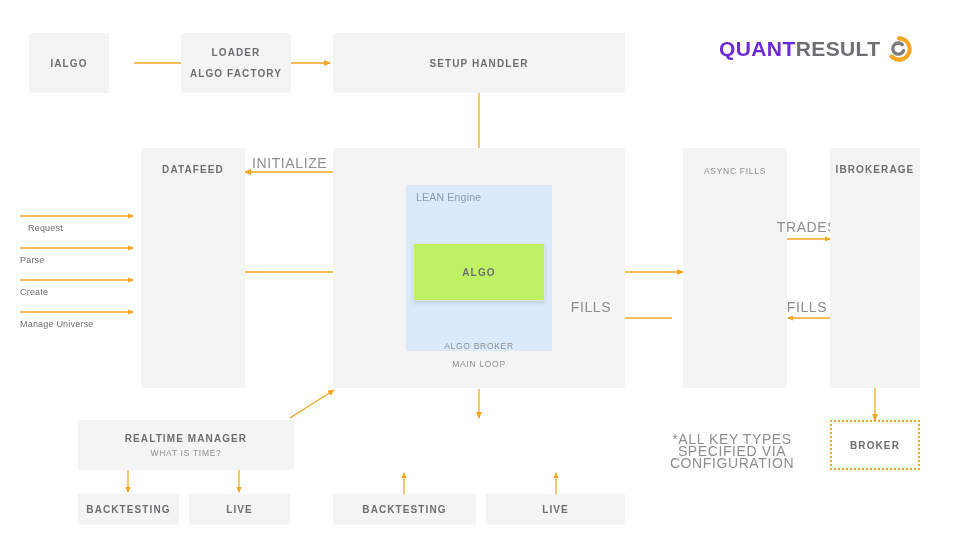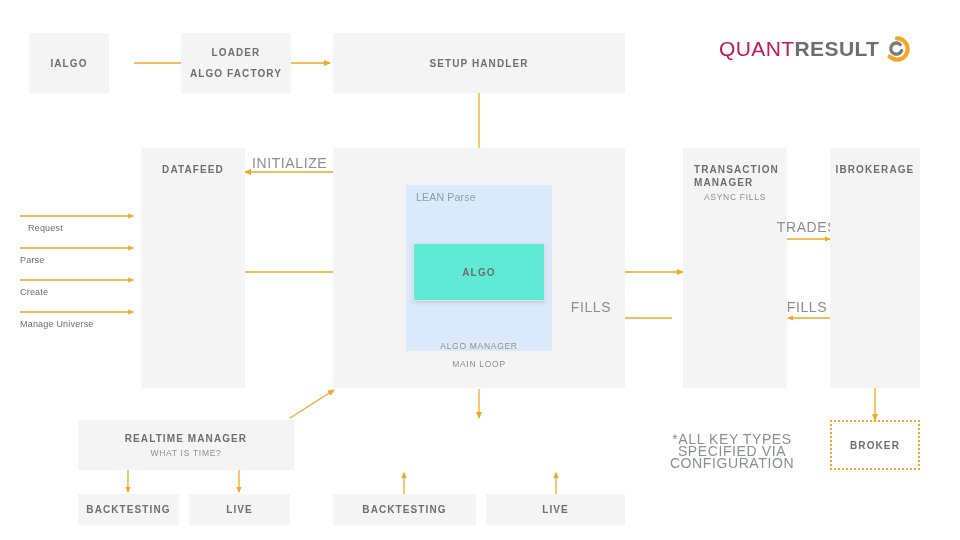--- a/index.html
+++ b/index.html
@@ -32,21 +32,21 @@
     position:absolute;background:#f4f4f4;box-sizing:border-box;
   }
   #lean-panel{
     position:absolute;background:#dbeafa;box-sizing:border-box;
   }
   #lean-label{
     position:absolute;font-size:10.5px;color:#8a9cab;
     letter-spacing:.2px;
   }
   #algo-box{
-    position:absolute;background:#5eead4;
+    position:absolute;background:#bef264;
     border:1px solid #e2e2e2;
     box-shadow:0 2px 4px rgba(0,0,0,.13);
     display:flex;align-items:center;justify-content:center;
     box-sizing:border-box;
   }
   #algo-box .ttl{font-size:10px;font-weight:bold;color:#6d6e71;letter-spacing:1.2px;}
   .inner-cap{
     position:absolute;text-align:center;width:100%;
     font-size:8.5px;color:#8d8e90;letter-spacing:.7px;
   }
@@ -79,21 +79,21 @@
     display:flex;align-items:center;justify-content:center;
   }
   #sync-pill span{
     font-size:8px;color:#8d8e90;letter-spacing:.4px;
     position:relative;top:2px;
   }
 
   
   #logo{position:absolute;display:flex;align-items:center;}
   #logo .lg-q{
-    font-size:21px;font-weight:normal;color:#be185d;letter-spacing:.4px;
+    font-size:21px;font-weight:bold;color:#6d28d9;letter-spacing:.4px;
   }
   #logo .lg-c{
     font-size:21px;font-weight:bold;color:#6d6e71;letter-spacing:.4px;
   }
   #logo .lg-mark{margin-left:5px;display:flex;align-items:center;}
 </style>
 </head>
 <body>
 
 <div id="canvas">
@@ -182,33 +182,32 @@
   <div class="stream-label" style="left:20px;top:319px;">Manage Universe</div>
 
   <div id="sync-pill" style="left:341px;top:257px;width:52px;height:15px;">
     <span>SYNC UTC</span>
   </div>
 
   <div id="engine-box" style="left:333px;top:148px;width:292px;height:240px;"></div>
 
   <div id="lean-panel" style="left:406px;top:185px;width:146px;height:166px;"></div>
 
-  <div id="lean-label" style="left:416px;top:191px;">LEAN Parse</div>
+  <div id="lean-label" style="left:416px;top:191px;">LEAN Engine</div>
 
   <div id="algo-box" style="left:413px;top:243px;width:132px;height:58px;">
     <div class="ttl">ALGO</div>
   </div>
 
-  <div class="inner-cap" style="left:406px;top:341px;width:146px;">ALGO MANAGER</div>
+  <div class="inner-cap" style="left:406px;top:341px;width:146px;">ALGO BROKER</div>
   <div class="inner-cap" style="left:406px;top:359px;width:146px;">MAIN LOOP</div>
 
   <div class="cap" style="left:560px;top:301px;width:62px;">FILLS</div>
 
   <div class="box" style="left:683px;top:148px;width:104px;height:240px;justify-content:flex-start;padding-top:15px;">
-    <div class="ttl" style="width:82px;">TRANSACTION MANAGER</div>
     <div class="sub">ASYNC FILLS</div>
   </div>
 
   <div class="cap" style="left:776px;top:221px;width:62px;">TRADES</div>
   <div class="cap" style="left:776px;top:301px;width:62px;">FILLS</div>
 
   <div class="box" style="left:830px;top:148px;width:90px;height:240px;justify-content:flex-start;padding-top:15px;">
     <div class="ttl">IBROKERAGE</div>
   </div>
 

